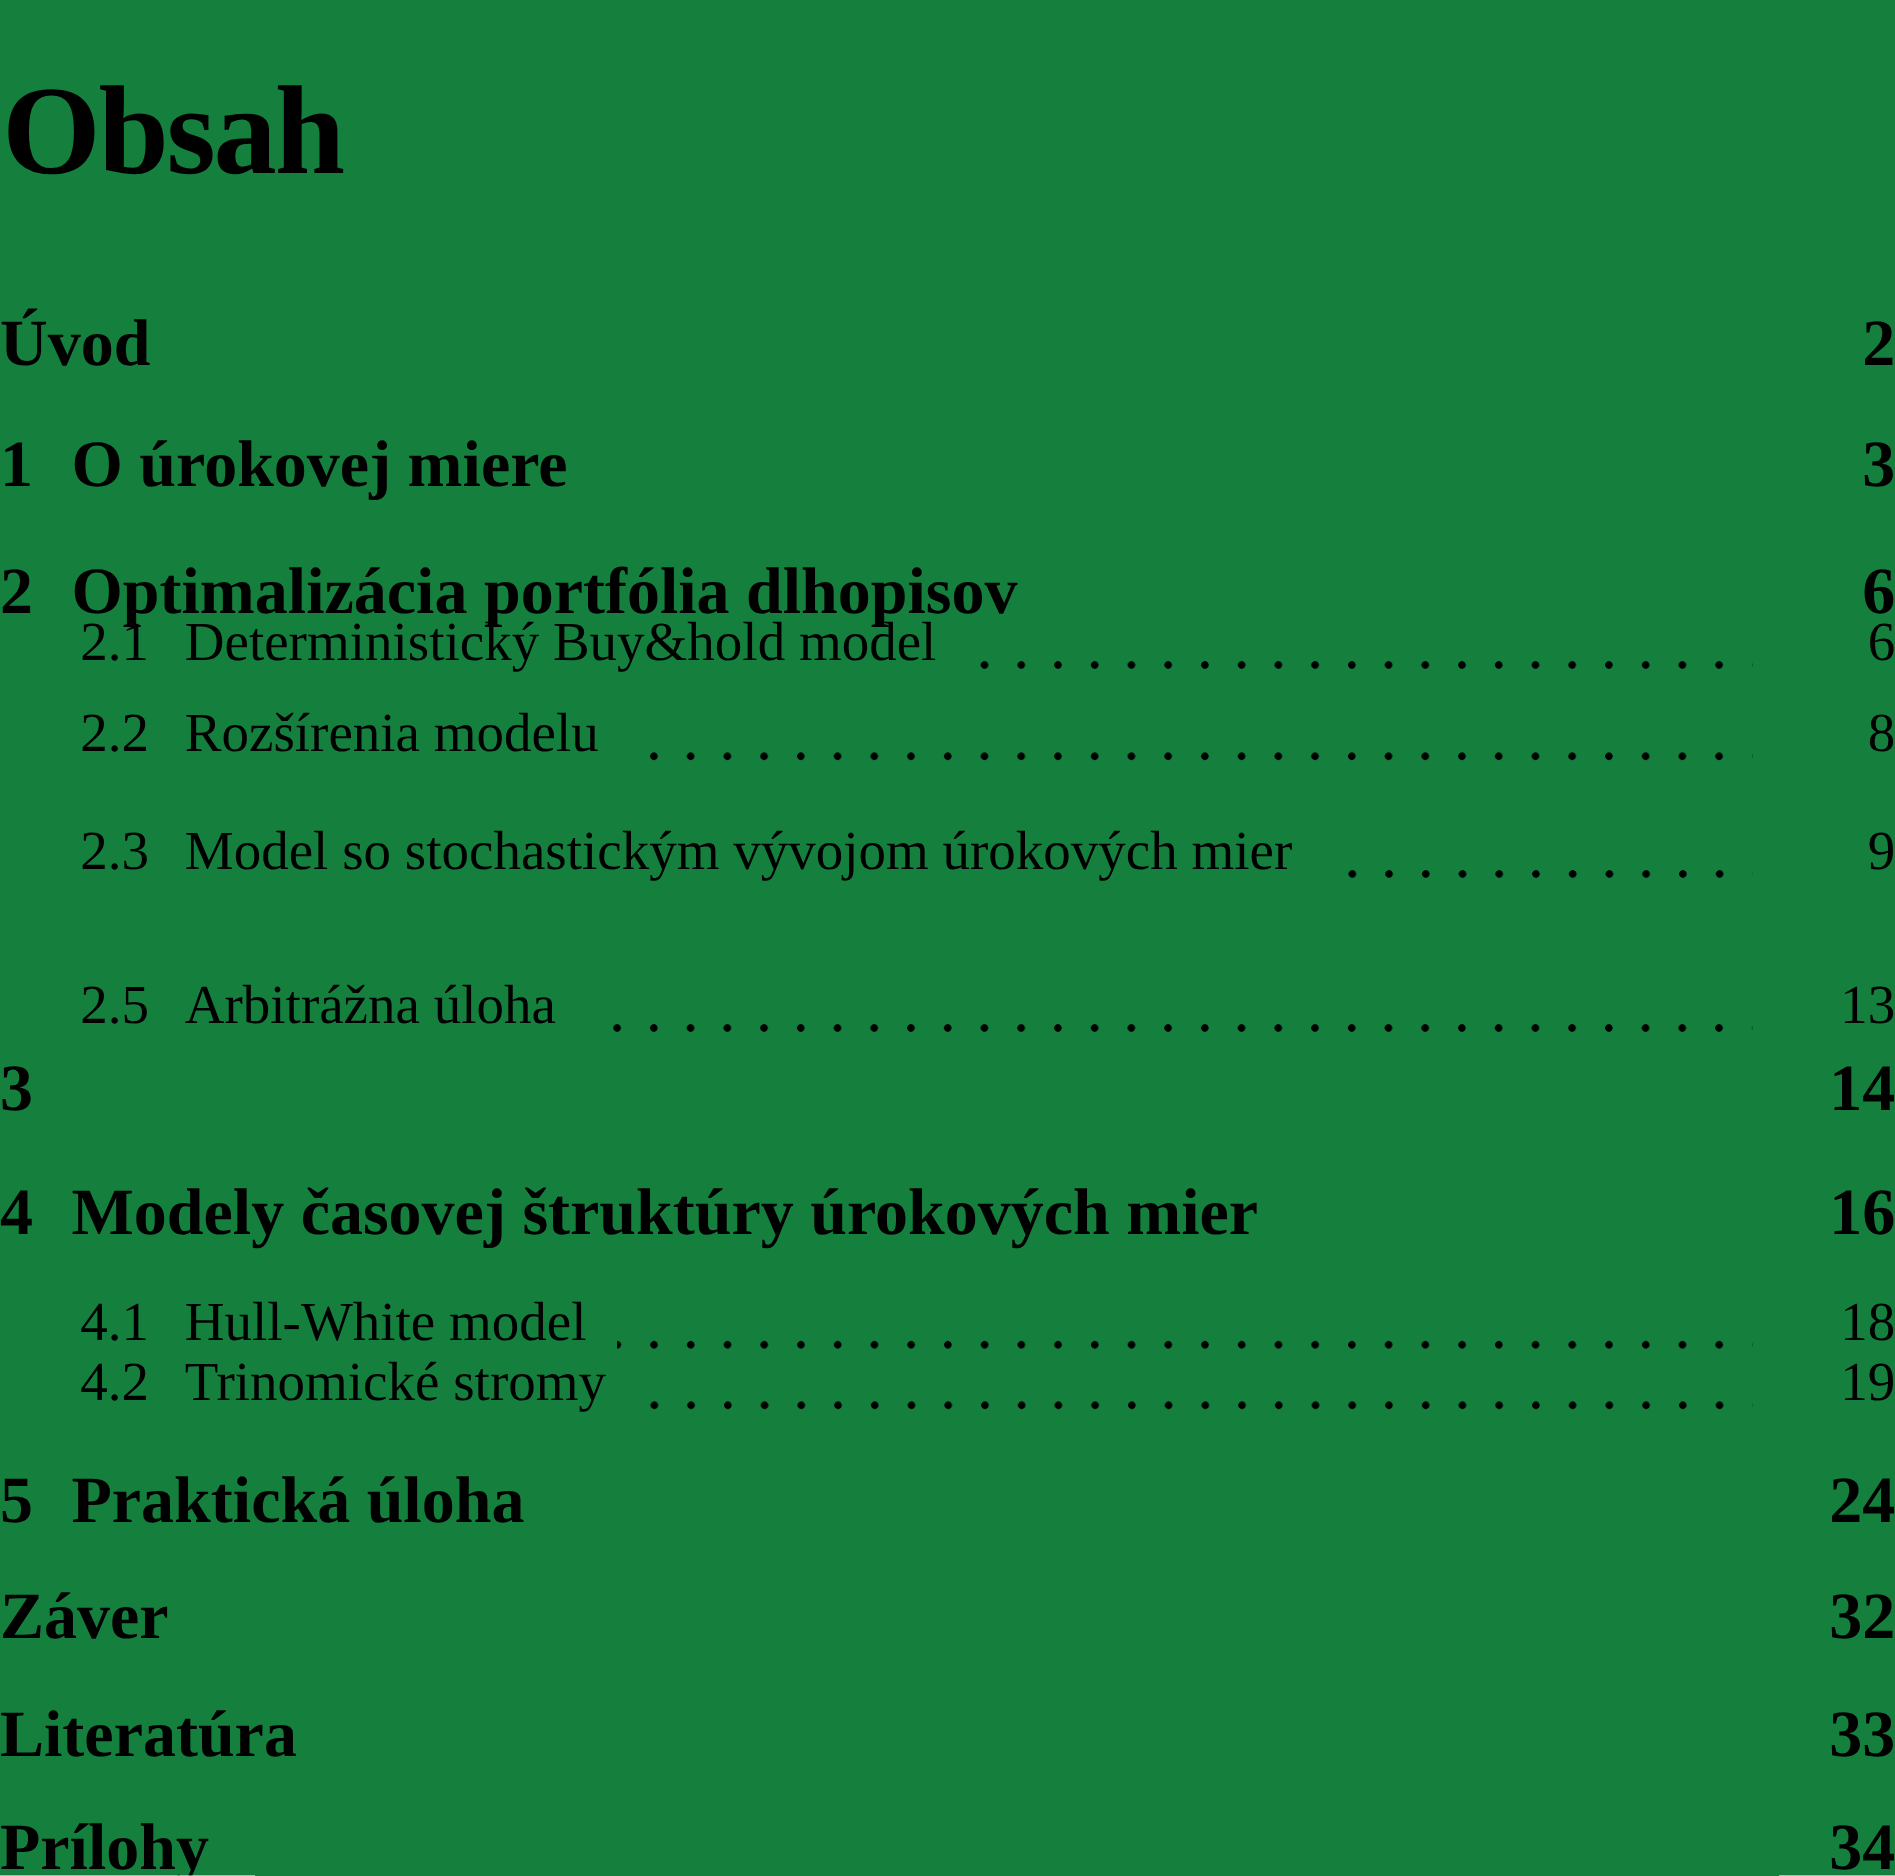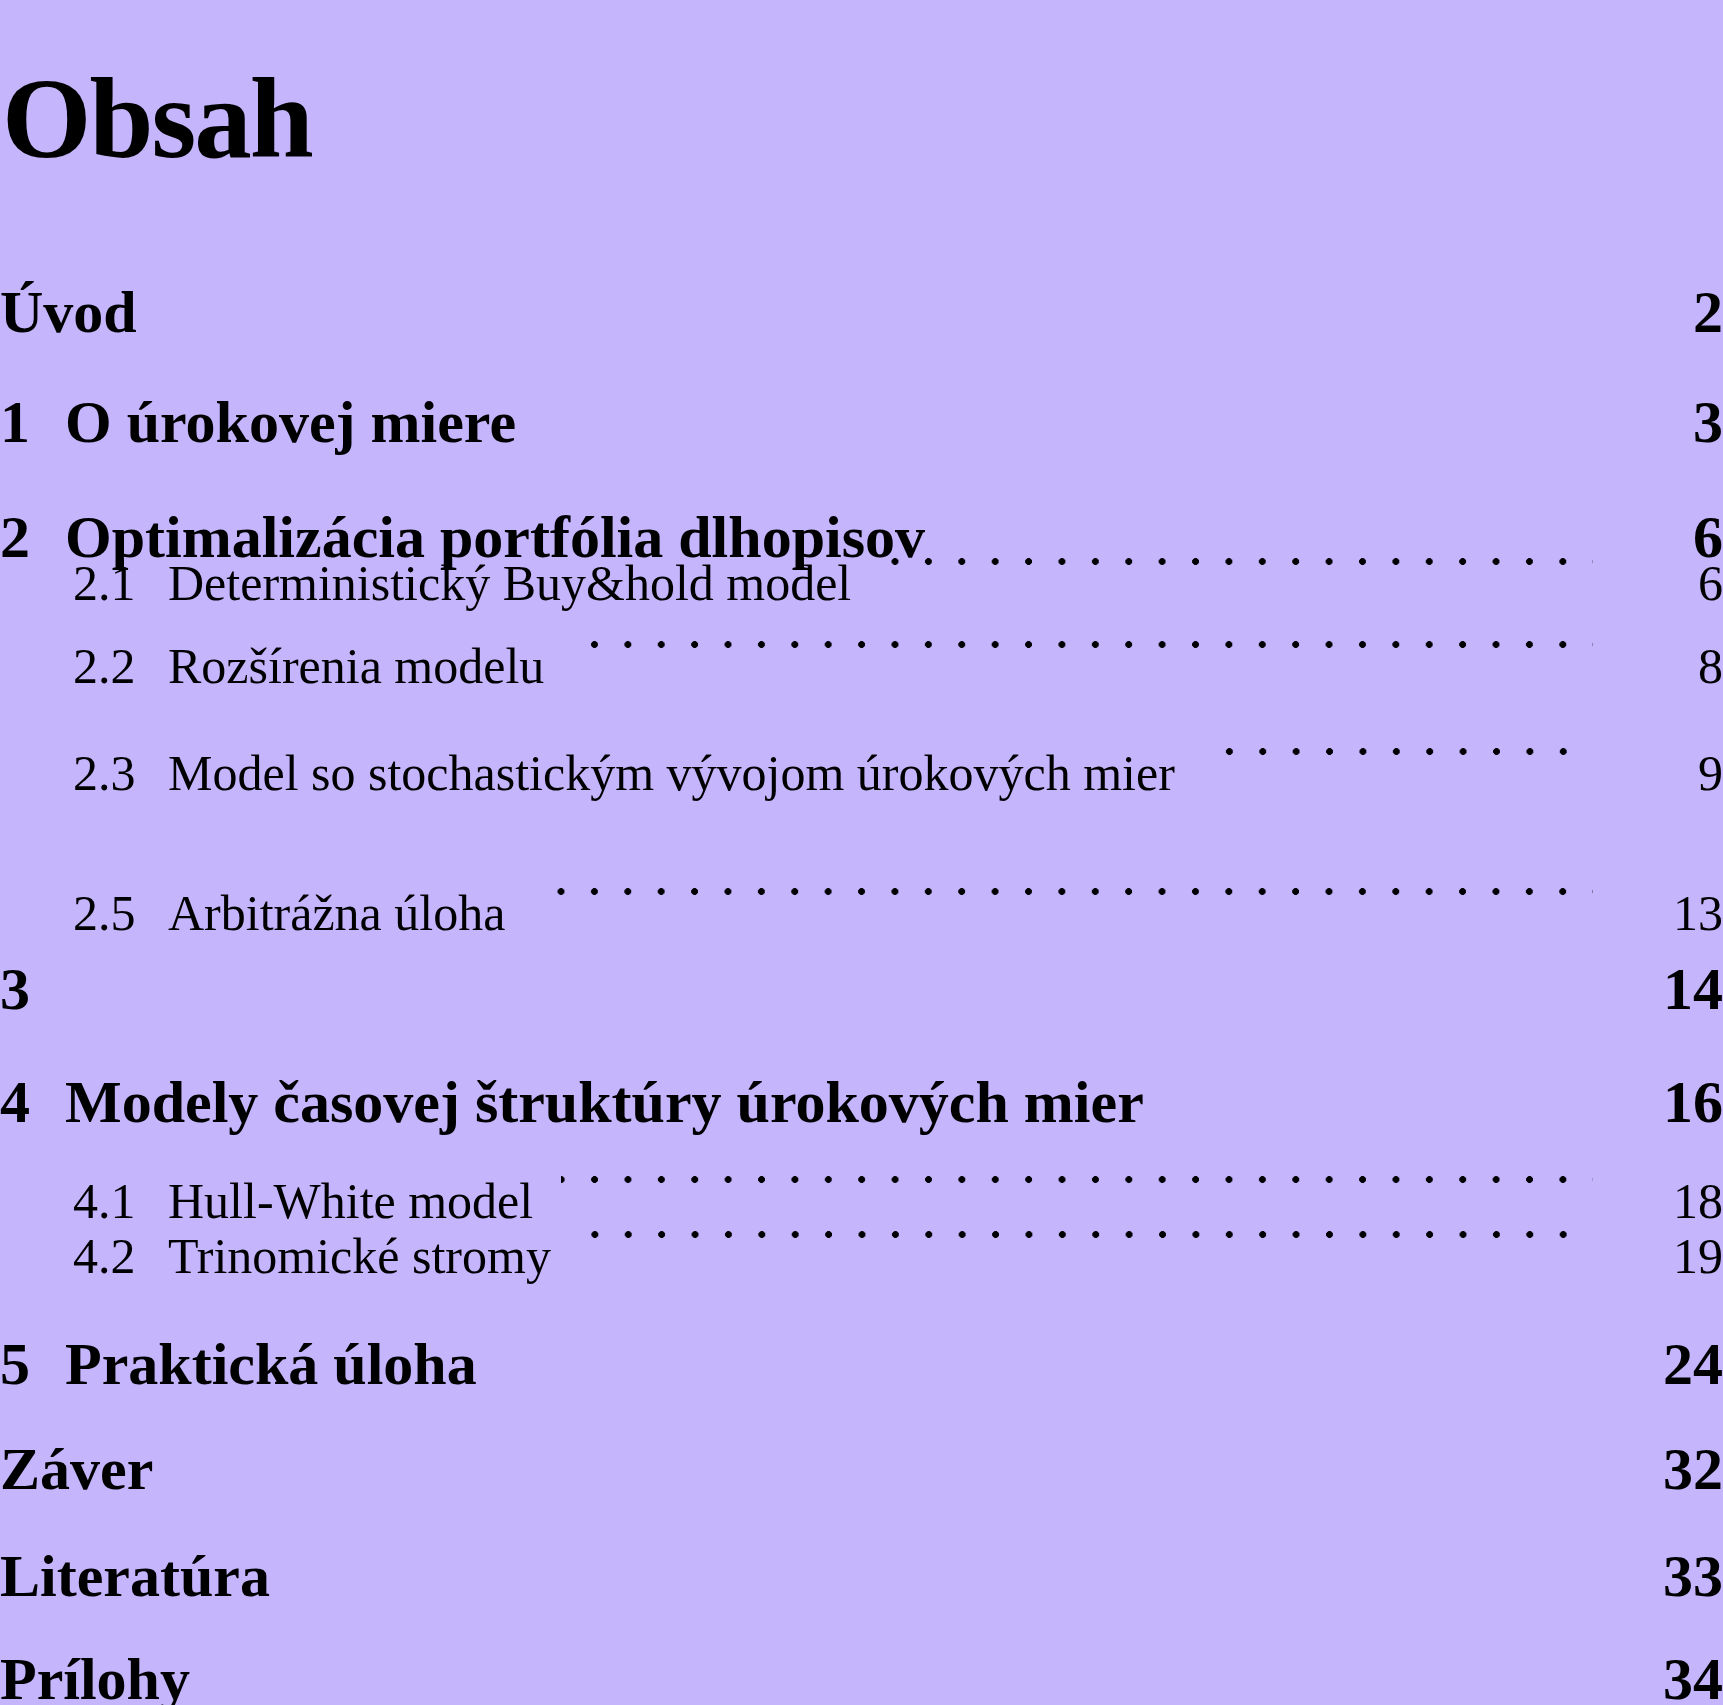--- a/index.html
+++ b/index.html
@@ -4,40 +4,40 @@
 <style>
   html, body {
     margin: 0;
     padding: 0;
     background: #ffffff;
   }
   .page {
     position: relative;
     width: 1723px;
     height: 1705px;
-    background: #c4b5fd;
+    background: #15803d;
     color: #000000;
     font-family: "Liberation Serif", "DejaVu Serif", serif;
     overflow: hidden;
   }
   .doc-title {
     position: absolute;
     left: 2px;
     top: -16px;
     font-size: 115px;
     font-weight: bold;
     line-height: 1;
     letter-spacing: -2px;
   }
   .row {
     position: absolute;
     left: 0;
     right: 0;
     display: flex;
-    align-items: flex-start;
+    align-items: flex-end;
     white-space: nowrap;
   }
   .row.chapter {
     font-weight: bold;
     font-size: 60px;
     line-height: 1;
   }
   .row.section {
     font-weight: normal;
     font-size: 50px;

